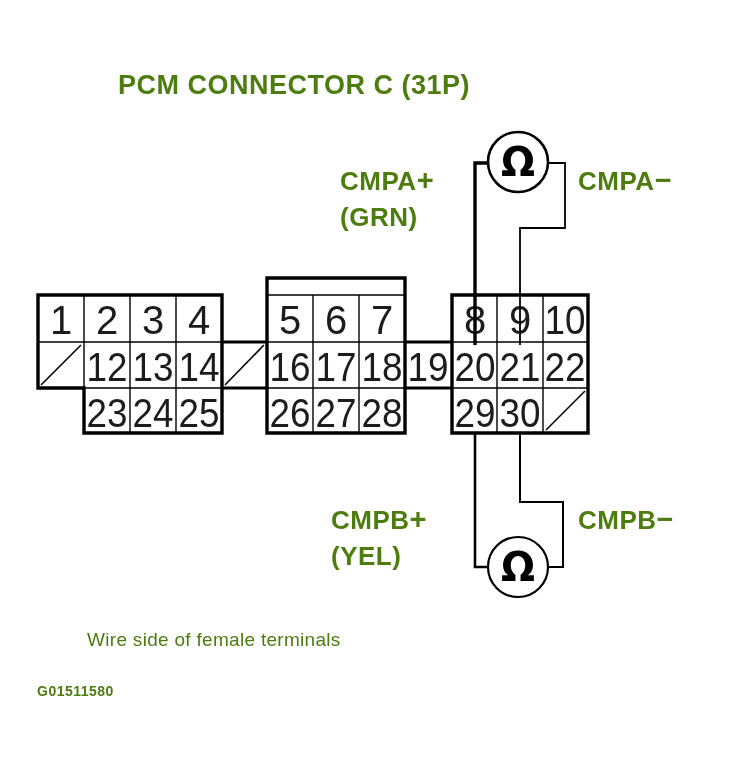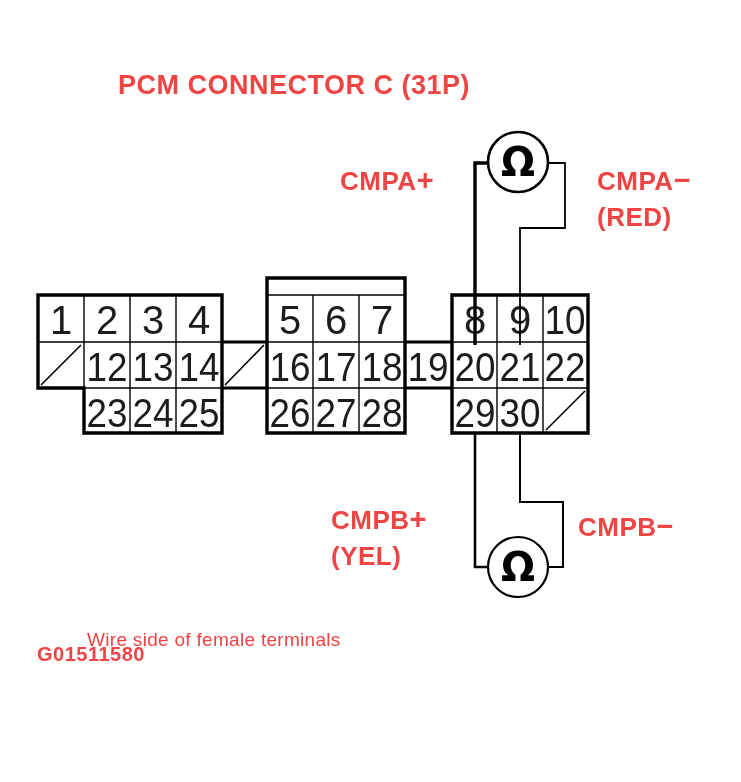--- a/index.html
+++ b/index.html
@@ -1,47 +1,47 @@
 <!DOCTYPE html>
 <html><head>
 <meta charset="utf-8">
 <style>
   html,body{margin:0;padding:0;background:#ffffff;}
   .page{
     position:relative;
     width:741px;height:782px;
     background:#ffffff;
     font-family:"Liberation Sans",sans-serif;
-    color:#ef4444;
+    color:#4d7c0f;
     overflow:hidden;
   }
   .title{
     position:absolute;left:118px;top:70px;
     font-size:27px;font-weight:700;letter-spacing:.5px;
     white-space:nowrap;
   }
   svg.diagram{position:absolute;left:0;top:0;}
   .wire-label{
     position:absolute;
     font-size:26px;font-weight:700;line-height:36px;
     letter-spacing:.5px;white-space:nowrap;
   }
   .wire-label .sign{font-size:29px;font-weight:700;}
   .lbl-cmpa-plus{left:340px;top:162px;}
-  .lbl-cmpa-minus{left:578px;top:162px;margin-left:19px;}
+  .lbl-cmpa-minus{left:578px;top:162px;}
   .lbl-cmpb-plus{left:331px;top:501px;}
-  .lbl-cmpb-minus{left:578px;top:501px;margin-top:7px;}
+  .lbl-cmpb-minus{left:578px;top:501px;}
   .caption{
     position:absolute;left:87px;top:629px;
     font-size:19px;font-weight:400;letter-spacing:.3px;
     white-space:nowrap;
   }
   .figure-id{
-    position:absolute;left:37px;top:643px;
-    font-size:20px;font-weight:600;letter-spacing:.5px;
+    position:absolute;left:37px;top:683px;
+    font-size:14px;font-weight:600;letter-spacing:.5px;
   }
   .pin-num{
     font-family:"Liberation Sans",sans-serif;
     font-weight:400;
     fill:#1c1c1c;
   }
   .omega{
     font-family:"DejaVu Sans",sans-serif;
     font-weight:600;
     fill:#000;
@@ -127,25 +127,25 @@
       <text class="omega" x="518" y="176" font-size="40" text-anchor="middle">Ω</text>
     </g>
     <g>
       <circle cx="518" cy="567" r="30" stroke="#000" stroke-width="2.2" fill="#fff"></circle>
       <text class="omega" x="518" y="581" font-size="40" text-anchor="middle">Ω</text>
     </g>
   </svg>
 
   <div class="wire-label lbl-cmpa-plus">
     <div><span>CMPA</span><span class="sign">+</span></div>
+    <div>(GRN)</div>
   </div>
 
   <div class="wire-label lbl-cmpa-minus">
     <div><span>CMPA</span><span class="sign">−</span></div>
-    <div>(RED)</div>
   </div>
 
   <div class="wire-label lbl-cmpb-plus">
     <div><span>CMPB</span><span class="sign">+</span></div>
     <div>(YEL)</div>
   </div>
 
   <div class="wire-label lbl-cmpb-minus">
     <div><span>CMPB</span><span class="sign">−</span></div>
   </div>

